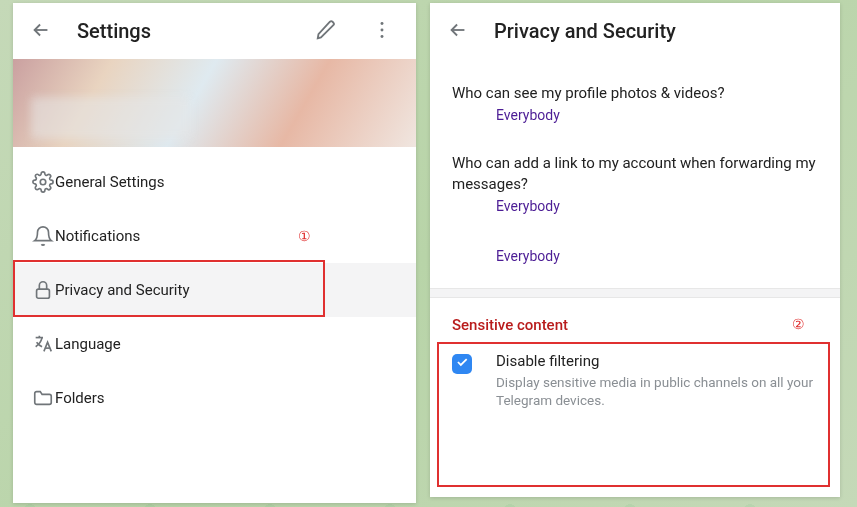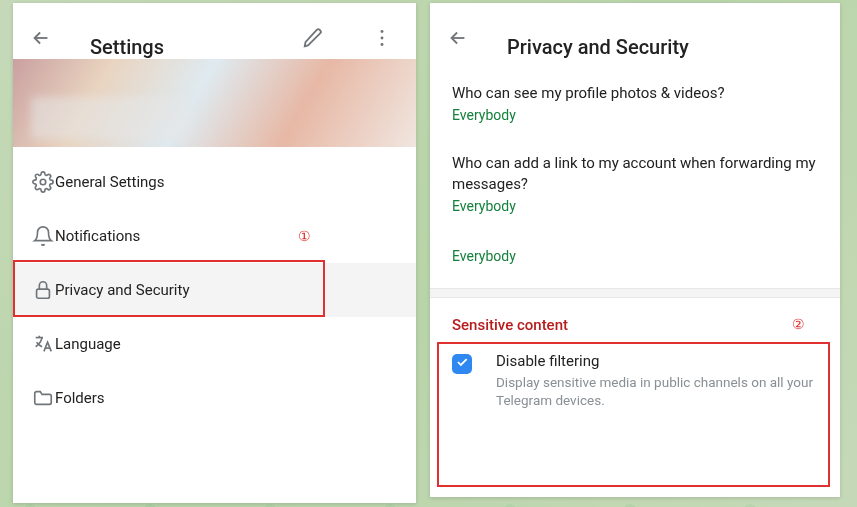--- a/index.html
+++ b/index.html
@@ -23,23 +23,23 @@
     box-shadow: 0 1px 4px rgba(0,0,0,0.15);
     display: flex;
     flex-direction: column;
   }
   .panel.left  { left: 13px;  top: 3px; width: 403px; height: 500px; }
   .panel.right { left: 430px; top: 3px; width: 410px; height: 494px; }
 
   .hdr {
     height: 56px;
     display: flex;
-    align-items: flex-end;
+    align-items: center;
     padding: 0 14px 0 8px;
-    gap: 29px;
+    gap: 16px;
   }
   .hdr .title { font-size: 20px; font-weight: 500; flex: 1; color:#222;}
   .icon-btn { width: 40px; height: 40px; border:none; background:none; border-radius:50%;
               display:flex; align-items:center; justify-content:center; cursor:pointer; color:#707579;}
   .icon-btn svg { width:22px; height:22px; stroke:currentColor; fill:none; stroke-width:2; }
 
   .profile-banner {
     height: 88px;
     background: linear-gradient(120deg,#caa0a0 0%, #e9d4c0 22%, #dfeaf0 45%, #e7b8a5 70%, #f0e6e0 100%);
     position: relative;
@@ -69,21 +69,21 @@
   .annot.a1 { left:13px; top:260px; width:312px; height:57px; }
   .annot.a2 { left:437px; top:342px; width:393px; height:145px; }
   .annot-label { position:absolute; color:#e03030; font-size:14px; }
   .annot-label.l1 { left:298px; top:228px; }
   .annot-label.l2 { left:792px; top:316px; }
 
   
   .priv-list { padding: 10px 0 0 0; }
   .priv-item { padding: 14px 22px 16px 22px; }
   .priv-item .q { font-size:15px; color:#222; font-weight:400; line-height:1.35; }
-  .priv-item .v { font-size:14px; color:#15803d; margin-top:4px; }
+  .priv-item .v { font-size:14px; color:#4c1d95; margin-top:4px;margin-left:44px; }
   .section-sep { height:10px; background:#f4f4f5; margin-top:8px; border-top:1px solid #e7e7e7; border-bottom:1px solid #e7e7e7;}
   .section-title { padding:18px 22px 8px 22px; color:#b91c1c; font-size:15px; font-weight:500;}
   .check-row { display:flex; gap:24px; padding:10px 22px 18px 22px; align-items:flex-start;}
   .checkbox {
     width:20px; height:20px; border-radius:5px; background:#2f87f2;
     display:flex; align-items:center; justify-content:center; flex-shrink:0; margin-top:2px;
   }
   .checkbox svg { width:14px; height:14px; stroke:#fff; stroke-width:3; fill:none; }
   .check-row .ct .t { font-size:15px; color:#222; }
   .check-row .ct .d { font-size:13.5px; color:#8a8f94; margin-top:3px; line-height:1.35;}

